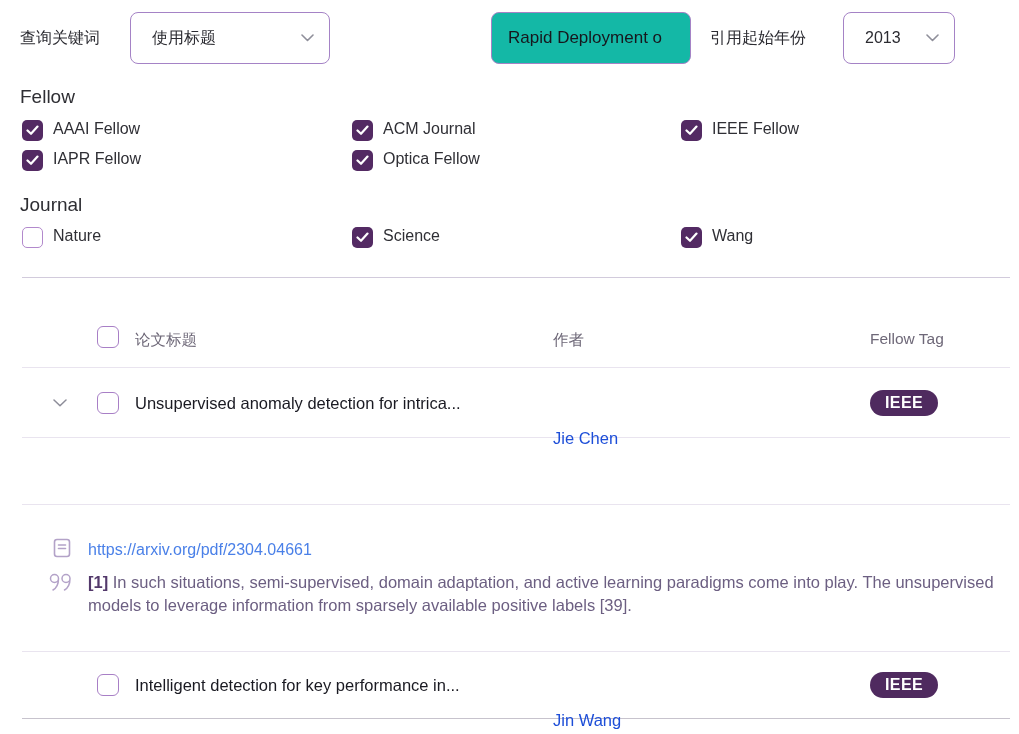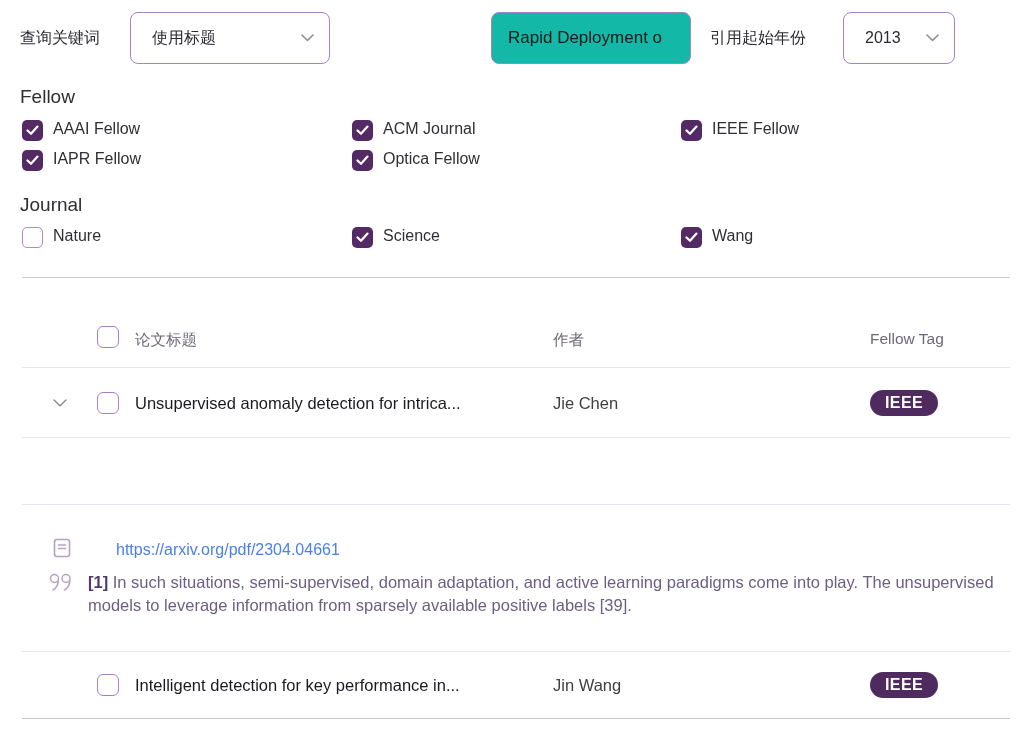--- a/index.html
+++ b/index.html
@@ -36,29 +36,29 @@
   
   .thead { position:absolute; top:278px; left:0; width:1019px; height:89px; }
   .thead .cb { position:absolute; left:97px; top:48px; width:22px; height:22px; border-radius:6px; border:1.5px solid #a87fc6; }
   .th { position:absolute; top:52px; font-size:15.5px; color:#6e6878; white-space:nowrap; }
   .trow { position:absolute; left:0; width:1019px; }
   .rcell { position:absolute; top:50%; transform:translateY(-50%); white-space:nowrap; }
   .rchev { left:53px; display:flex; cursor:pointer; }
   .rcb { left:97px; }
   .rcb .cb { width:22px; height:22px; border-radius:6px; border:1.5px solid #a87fc6; background:#fff; }
   .rtitle { left:135px; font-size:16.5px; color:#1a1a22; }
-  .rauthors { left:553px; font-size:16.5px; color:#404040; }
+  .rauthors { left:553px; font-size:16.5px; color:#1d4ed8;margin-top:35px; }
   .rtag { left:870px; }
   .badge { display:inline-flex; align-items:center; justify-content:center; height:26px; padding:0 15px;
            border-radius:14px; background:#4f2a5f; color:#fff; font-size:16px; font-weight:bold; letter-spacing:.4px; }
 
   
   .exp { position:absolute; top:505px; left:0; width:1019px; height:147px; }
   .exp-doc-icon { position:absolute; left:53px; top:33px; }
-  .exp-link { position:absolute; left:88px; top:34px; font-size:16px; line-height:21px; color:#4a80e8; text-decoration:none;margin-left:28px; }
+  .exp-link { position:absolute; left:88px; top:34px; font-size:16px; line-height:21px; color:#4a80e8; text-decoration:none; }
   .exp-quote-icon { position:absolute; left:49px; top:68px; }
   .exp-quote { position:absolute; left:88px; top:66px; width:916px; font-size:16.5px; line-height:23px; color:#6c5f82; }
   .exp-quote .qref { font-weight:bold; color:#53396b; }
 </style>
 </head>
 <body>
 
 <div class="page">
 
   <div class="frow">

